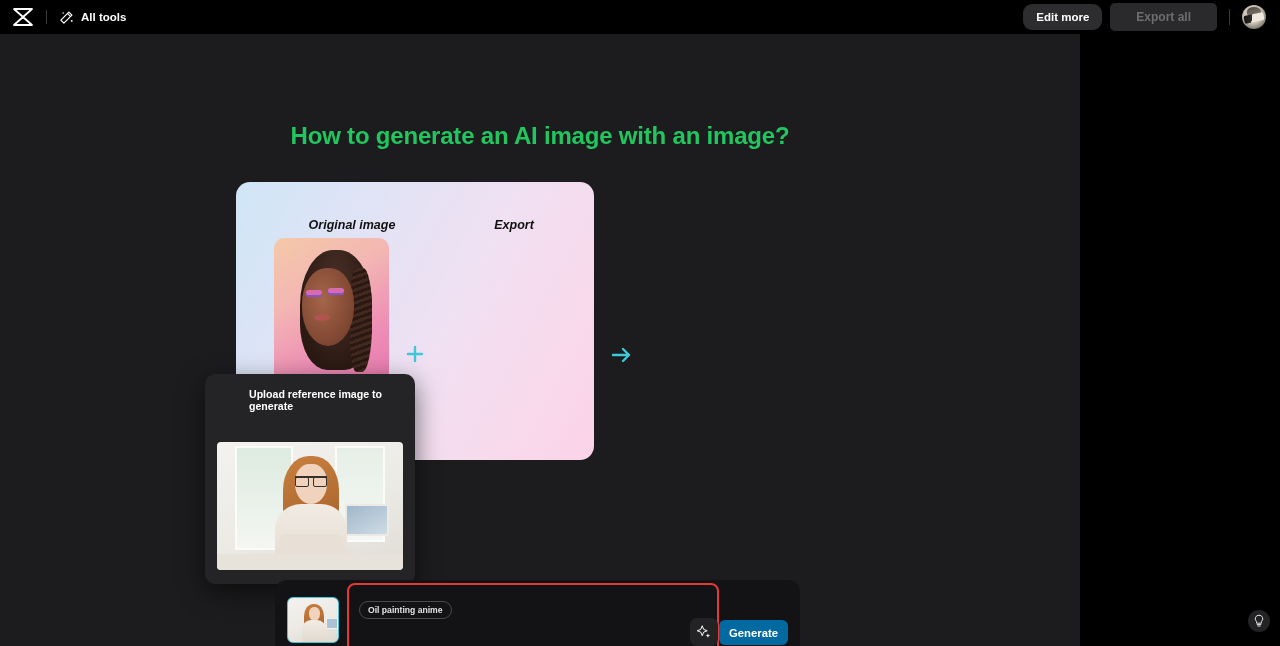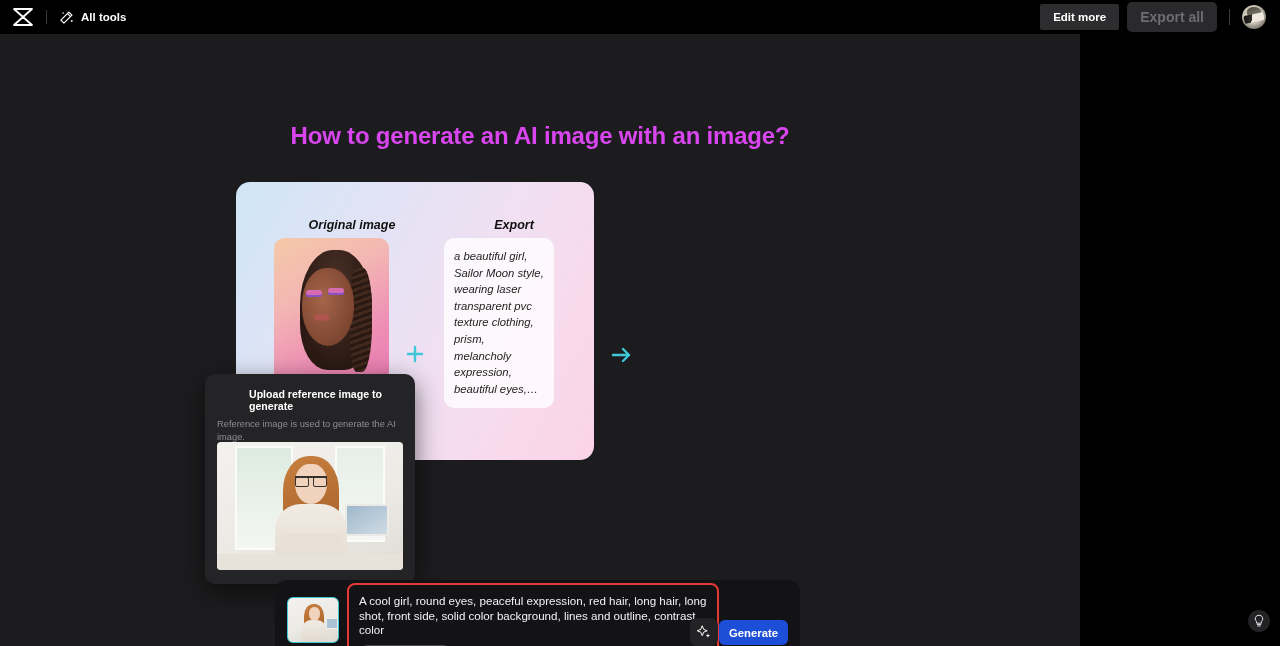--- a/index.html
+++ b/index.html
@@ -15,27 +15,27 @@
   .topbar {
     position: absolute; left: 0; top: 0; width: 1280px; height: 34px;
     background: #000; display: flex; align-items: center; padding: 0 10px;
   }
   .logo { width: 26px; height: 22px; display: flex; align-items: center; justify-content: center; }
   .topdiv { width: 1px; height: 14px; background: #3a3a3c; margin: 0 12px 0 10px; }
   .alltools { display: flex; align-items: center; gap: 7px; color: #fff; font-size: 11.5px; font-weight: 600; }
   .wand { width: 15px; height: 15px; }
   .topright { margin-left: auto; display: flex; align-items: center; gap: 8px; padding-right: 4px; }
   .btn-editmore {
-    background: #2d2d2f; color: #fff; border: none; border-radius: 2px;
+    background: #2d2d2f; color: #fff; border: none; border-radius: 9px;
     font-size: 11.5px; font-weight: 600; padding: 7px 13px; cursor: pointer;
     font-family: "Liberation Sans", sans-serif;
   }
   .btn-exportall {
     background: #2a2a2c; color: #6d6d70; border: none; border-radius: 5px;
-    font-size: 14px; font-weight: 600; padding: 7px 13px; cursor: default;
+    font-size: 12px; font-weight: 600; padding: 7px 26px; cursor: default;
     font-family: "Liberation Sans", sans-serif;
   }
   .topdiv2 { width: 1px; height: 16px; background: #3a3a3c; margin: 0 4px; }
   .avatar {
     width: 24px; height: 24px; border-radius: 50%; overflow: hidden;
     background: radial-gradient(circle at 45% 40%, #e8e4dc 0%, #c9c2b4 45%, #3a3630 100%);
     position: relative; cursor: pointer;
   }
   .avatar:after {
     content:""; position:absolute; left:2px; top:9px; width:20px; height:8px;
@@ -45,21 +45,21 @@
   .avatar:before{
     content:""; position:absolute; left:5px; top:2px; width:14px; height:9px;
     background: linear-gradient(160deg,#4b4740,#8a8274); border-radius:50% 50% 30% 30%;
   }
 
   
   .canvas { position: absolute; left: 0; top: 34px; width: 1080px; height: 612px; background: #1c1c1e; }
 
   .page-title {
     position: absolute; left: 0; top: 88px; width: 1080px; text-align: center;
-    color: #d946ef; font-size: 24px; font-weight: 700; letter-spacing: -0.2px;
+    color: #22c55e; font-size: 24px; font-weight: 700; letter-spacing: -0.2px;
   }
 
   
   .card-left {
     position: absolute; left: 236px; top: 148px; width: 358px; height: 278px;
     border-radius: 14px;
     background: linear-gradient(118deg, #cfe6f7 0%, #e2e3f5 32%, #f0e0f2 58%, #f9d9ec 82%, #fbd3e8 100%);
     overflow: hidden;
     font-style: italic;
   }
@@ -174,21 +174,21 @@
   .bb-tag {
     display: inline-block; margin-top: 7px; border: 1px solid #4a4a4d; border-radius: 9px;
     color: #e3e3e6; font-size: 8.6px; font-weight: 600; padding: 3px 8px;
   }
   .bb-sparkle {
     position: absolute; left: 690px; top: 584px; width: 28px; height: 28px;
     background: #232325; border-radius: 7px; display: flex; align-items: center; justify-content: center; cursor: pointer;
   }
   .btn-generate {
     position: absolute; left: 719px; top: 586px; width: 69px; height: 25px;
-    background: #1d4ed8; color: #fff; border: none; border-radius: 6px;
+    background: #0369a1; color: #fff; border: none; border-radius: 6px;
     font-size: 11.3px; font-weight: 700; cursor: pointer;
     font-family: "Liberation Sans", sans-serif;
     text-align: center;
   }
 
   
   .rightpane { position: absolute; left: 1080px; top: 34px; width: 200px; height: 612px; background: #000; }
 
   .help-bulb {
     position: absolute; left: 1248px; top: 610px; width: 22px; height: 22px;
@@ -238,39 +238,37 @@
 
       <div class="photo-original">
         <div class="po-hair"></div>
         <div class="po-braid"></div>
         <div class="po-face"></div>
         <div class="po-eye l"></div>
         <div class="po-eye r"></div>
         <div class="po-lip"></div>
       </div>
 
-      <div class="prompt-box">a beautiful girl, Sailor Moon style, wearing laser transparent pvc texture clothing, prism, melancholy expression, beautiful eyes,…</div>
     </div>
 
     <div class="plus-sign">
       <svg width="20" height="20" viewBox="0 0 20 20">
         <path d="M10 3 V17 M3 10 H17" stroke="#3ec8d8" stroke-width="2.4" stroke-linecap="round"></path>
       </svg>
     </div>
 
     <div class="arrow-sign">
       <svg width="24" height="22" viewBox="0 0 24 22">
         <path d="M3 11 H19 M13 5 L19 11 L13 17" stroke="#3ec8d8" stroke-width="2.4" fill="none" stroke-linecap="round" stroke-linejoin="round"></path>
       </svg>
     </div>
 
 
     <div class="tooltip">
       <div class="tt-title">Upload reference image to generate</div>
-      <div class="tt-desc">Reference image is used to generate the AI image.</div>
       <div class="tt-img">
         <div class="ti-win"></div>
         <div class="ti-win2"></div>
         <div class="ti-mon"></div>
         <div class="ti-hair"></div>
         <div class="ti-face"></div>
         <div class="ti-glass"></div>
         <div class="ti-body"></div>
         <div class="ti-arms"></div>
         <div class="ti-desk"></div>
@@ -279,21 +277,20 @@
 
     <div class="bottombar">
       <div class="bb-thumb">
         <div class="bt-hair"></div>
         <div class="bt-face"></div>
         <div class="bt-body"></div>
         <div class="bt-mon"></div>
       </div>
     </div>
     <div class="bb-input">
-      <div class="bb-text">A cool girl, round eyes, peaceful expression, red hair, long hair, long shot, front side, solid color background, lines and outline, contrast color</div>
       <span class="bb-tag">Oil painting anime</span>
     </div>
     <div class="bb-sparkle">
       <svg width="16" height="16" viewBox="0 0 18 18">
         <path d="M7 2 L8.6 6 L12.6 7.6 L8.6 9.2 L7 13.2 L5.4 9.2 L1.4 7.6 L5.4 6 Z" fill="none" stroke="#fff" stroke-width="1.1" stroke-linejoin="round"></path>
         <path d="M13.4 10.6 L14.1 12.3 L15.8 13 L14.1 13.7 L13.4 15.4 L12.7 13.7 L11 13 L12.7 12.3 Z" fill="#fff"></path>
       </svg>
     </div>
     <button class="btn-generate">Generate</button>
   </div>

